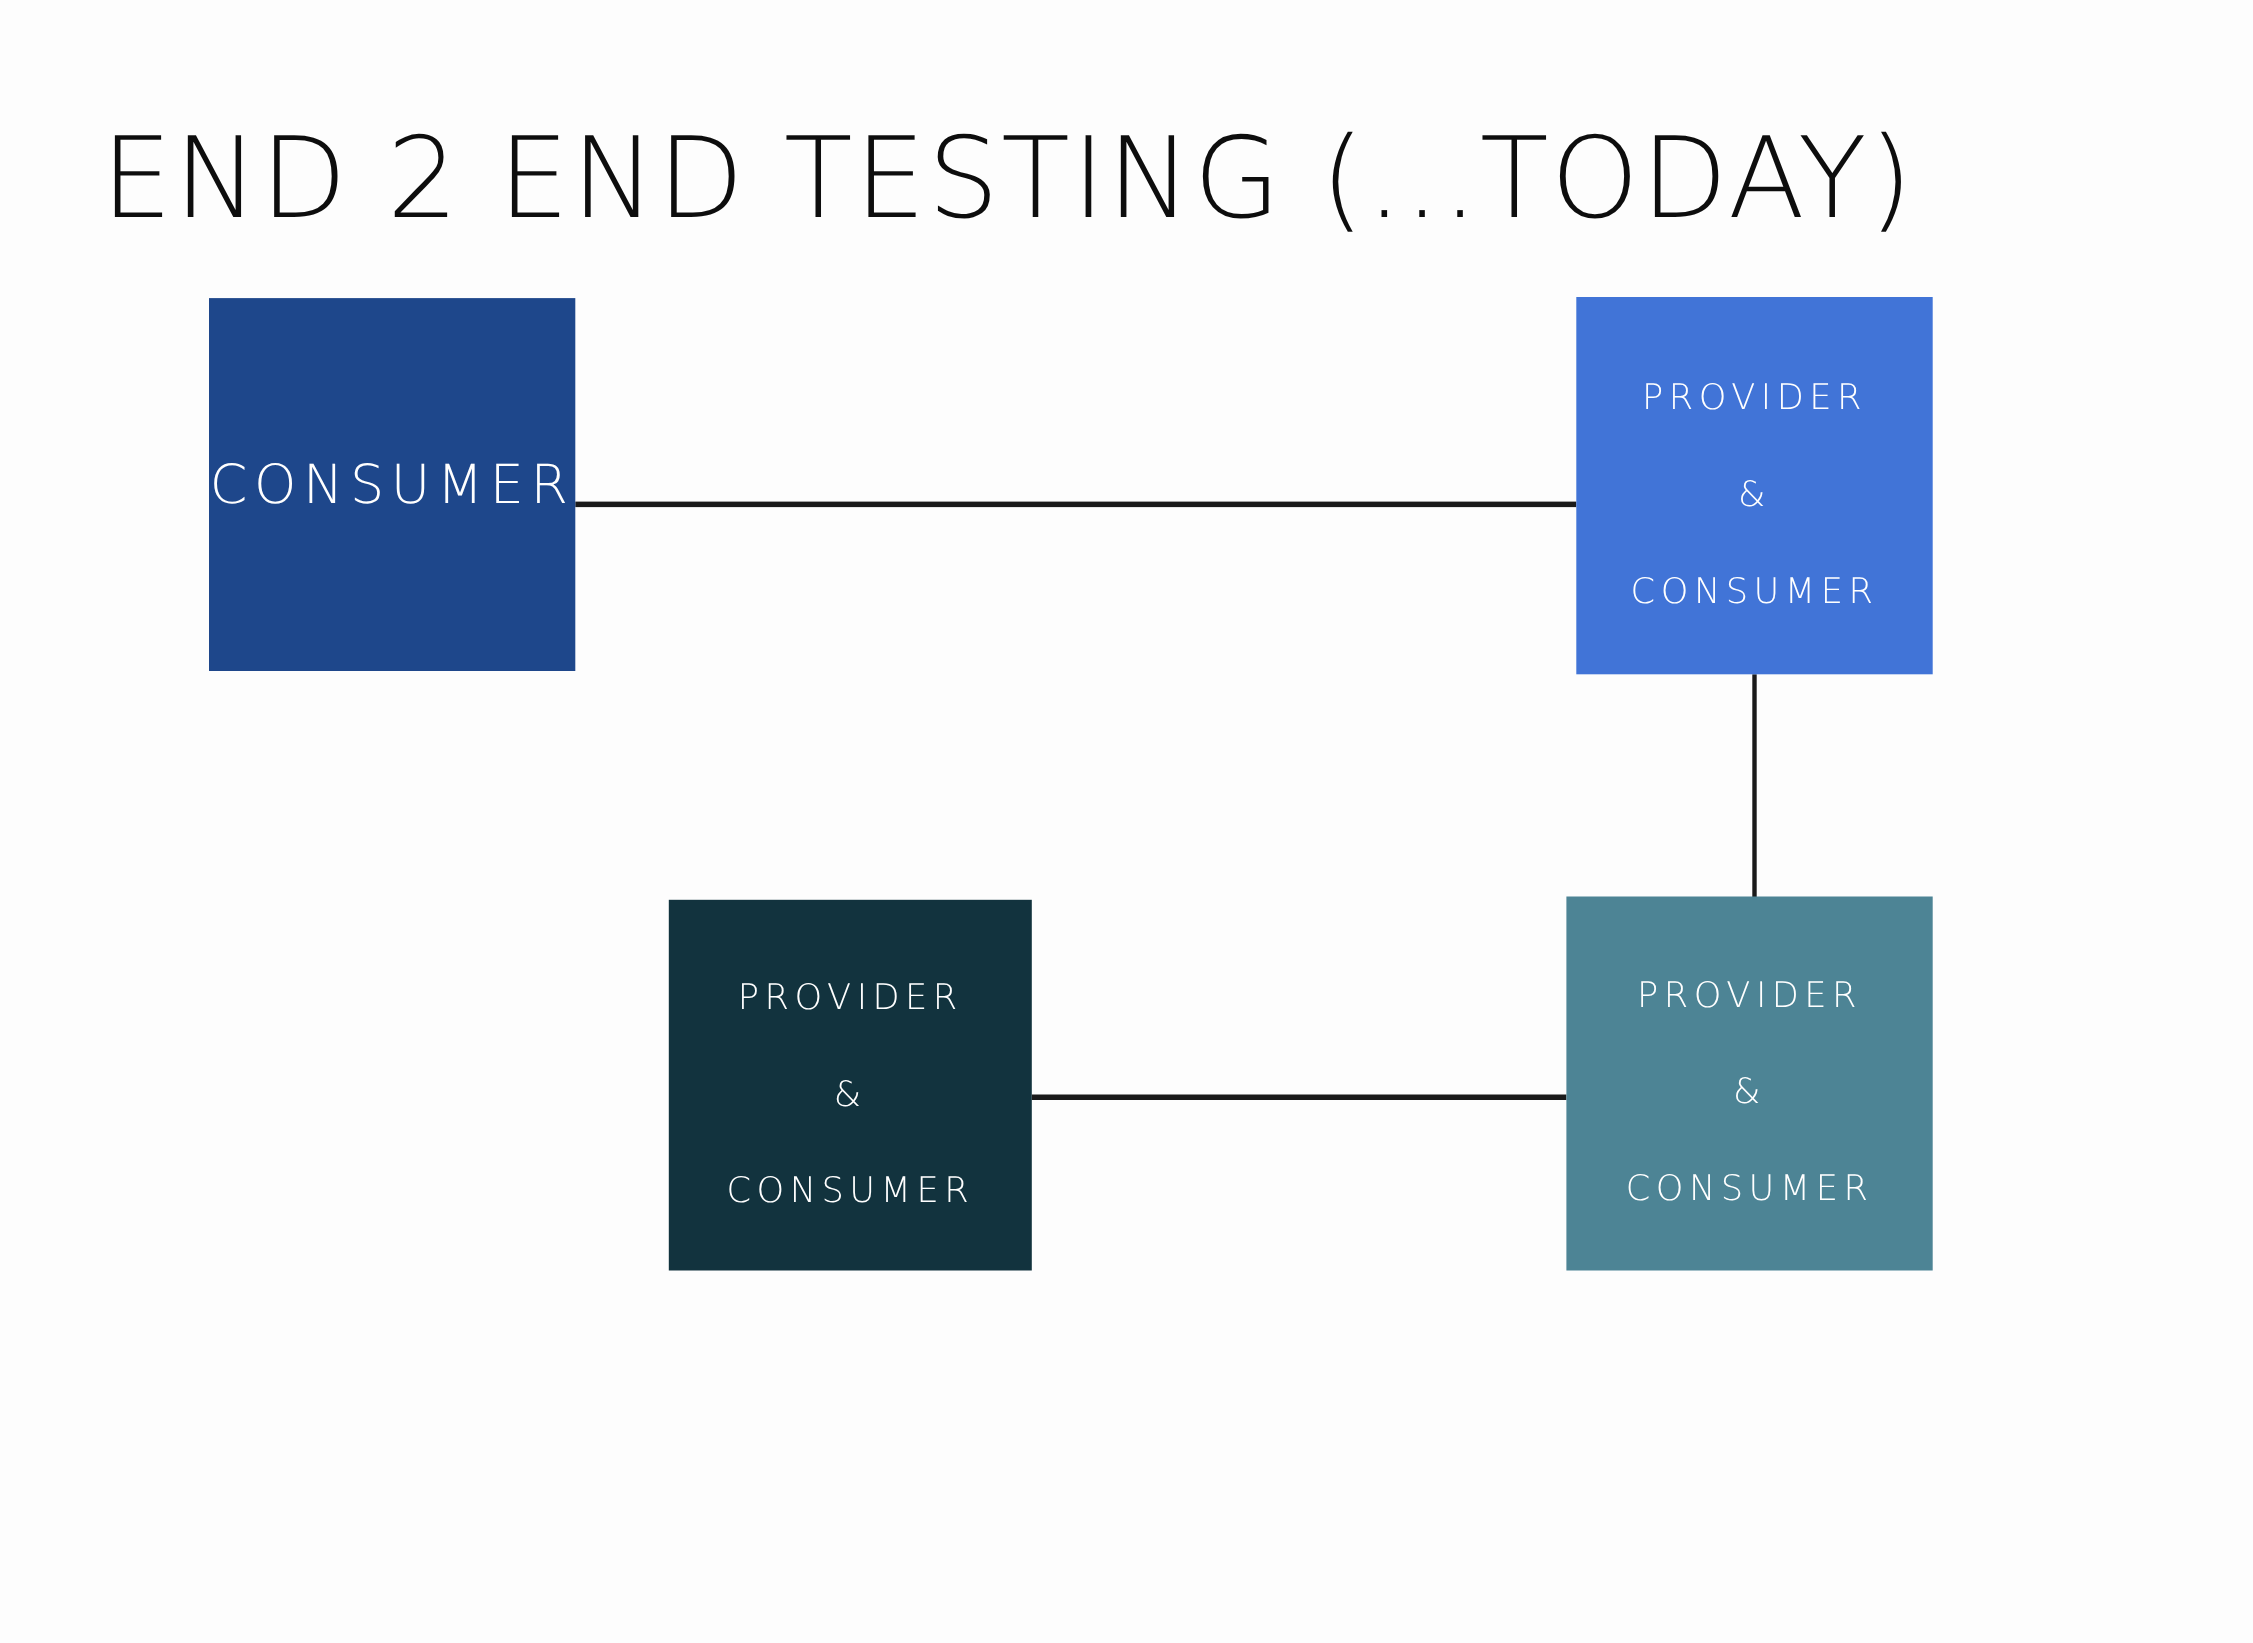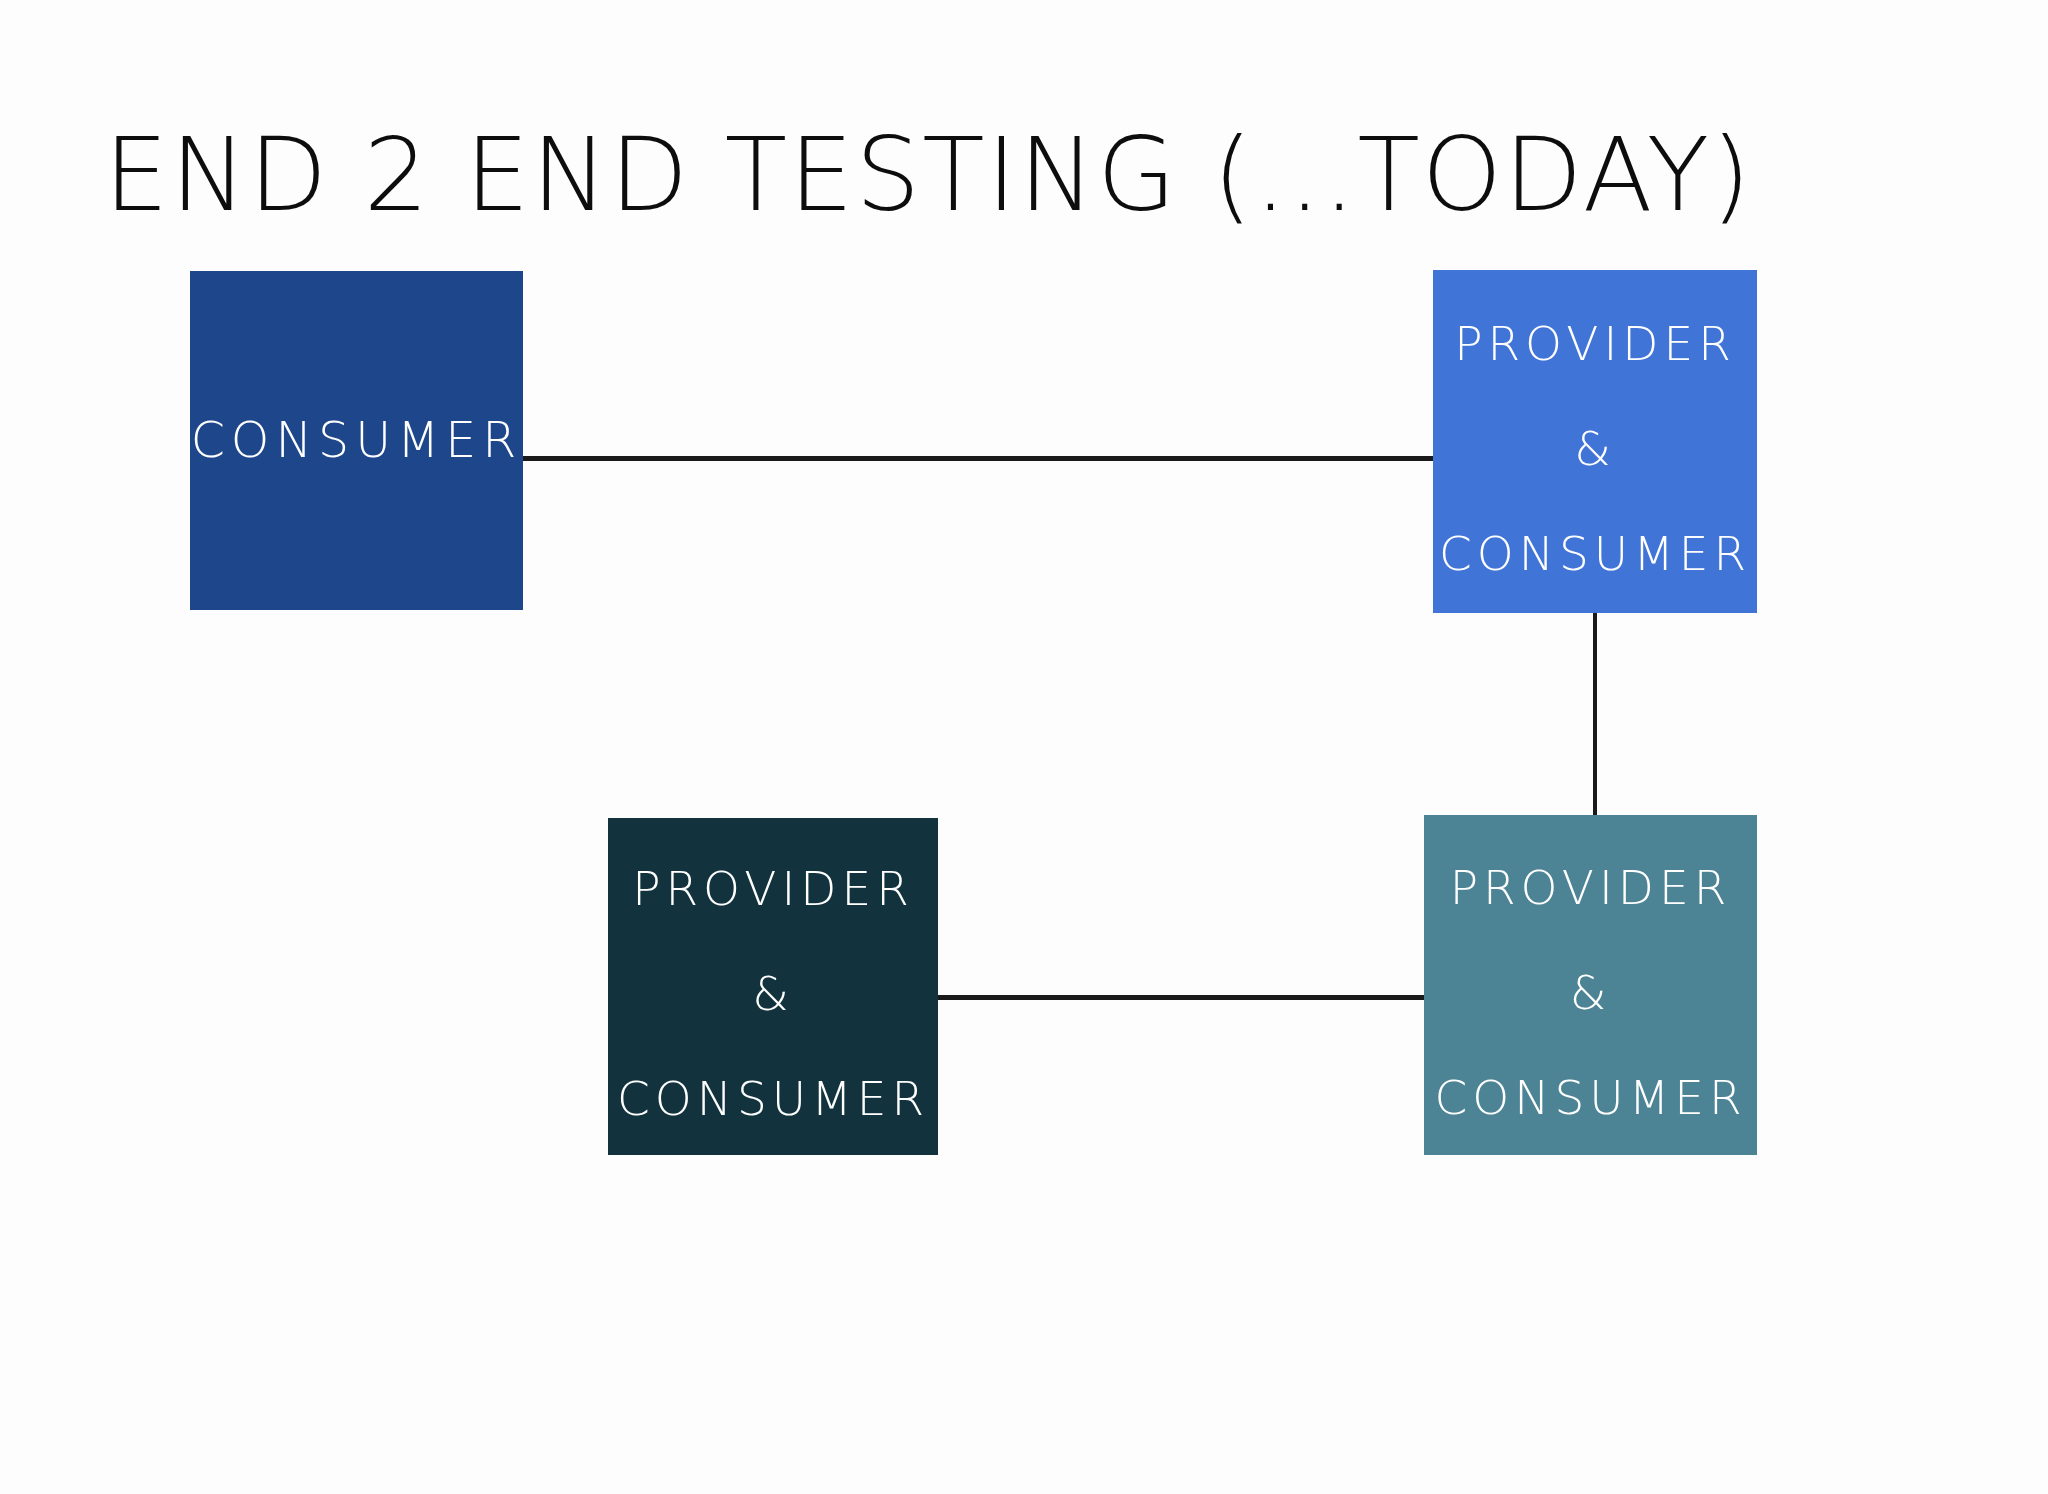--- a/index.html
+++ b/index.html
@@ -15,21 +15,21 @@
     overflow: hidden;
   }
   .slide {
     position: absolute;
     inset: 0;
   }
   .title {
     position: absolute;
     left: 88px;
     top: 108px;
-    margin: 16px;
+    margin: 4px;
     font-size: 102px;
     font-weight: 200;
     letter-spacing: 2px;
     line-height: 1;
     color: #0d0d0d;
     white-space: nowrap;
   }
   .node {
     position: absolute;
     display: flex;
@@ -43,21 +43,21 @@
   .node-consumer {
     left: 190px;
     top: 271px;
     width: 333px;
     height: 339px;
     background: #1e478b;
     font-size: 49px;
     letter-spacing: 6px;
   }
   .node-multi {
-    font-size: 47px;
+    font-size: 32px;
     letter-spacing: 5px;
     row-gap: 50px;
     padding-top: 14px;
     box-sizing: border-box;
   }
   .node-top-right {
     left: 1433px;
     top: 270px;
     width: 324px;
     height: 343px;

